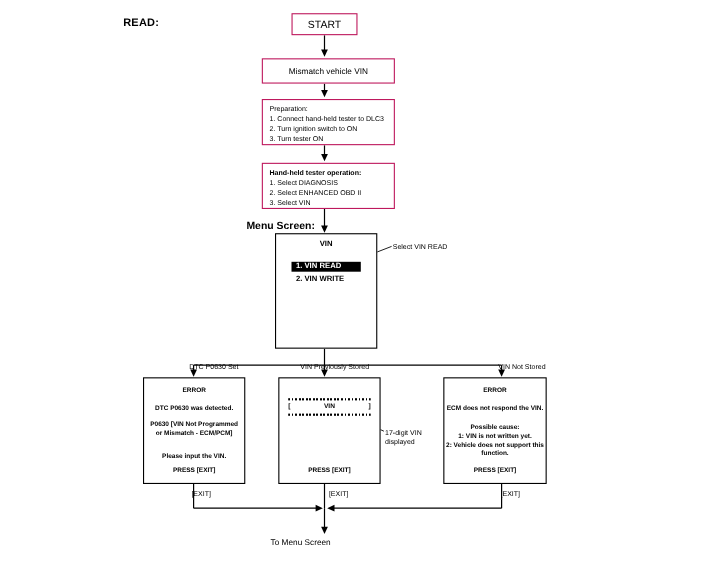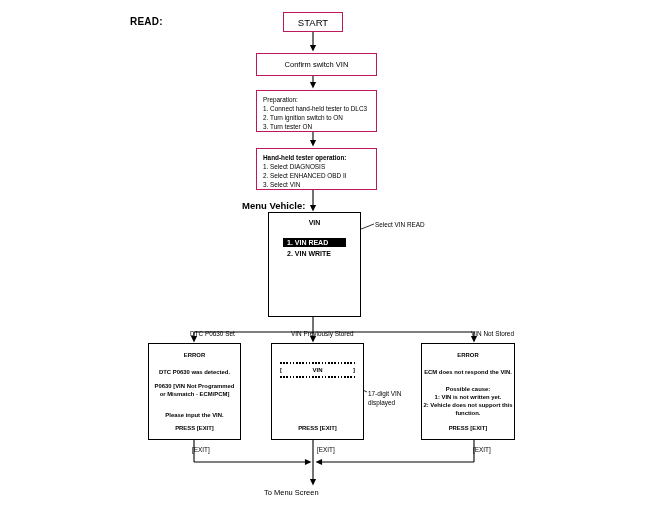--- a/index.html
+++ b/index.html
@@ -10,21 +10,20 @@
   body {
     font-family: "Liberation Sans", sans-serif;
     -webkit-font-smoothing: antialiased;
   }
   #canvas {
     position: relative;
     width: 632px;
     height: 520px;
     background: #ffffff;
     overflow: hidden;
-    margin-left: 18px;
   }
   .abs { position: absolute; }
 
   
   .lbl-read {
     left: 112px; top: 16px;
     font-size: 10px;
     font-weight: bold;
     color: #000;
     letter-spacing: .2px;
@@ -238,37 +237,37 @@
 
     <line x1="307" y1="243" x2="356" y2="224" stroke="#000" stroke-width="0.8"></line>
 
     <line x1="305" y1="372" x2="349" y2="392" stroke="#000" stroke-width="0.8"></line>
   </svg>
 
   <div class="abs lbl-read">READ:</div>
 
   <div class="abs box box-thin box-start">START</div>
 
-  <div class="abs box box-thin box-confirm">Confirm switch VIN</div>
+  <div class="abs box box-thin box-confirm">Mismatch vehicle VIN</div>
 
   <div class="abs box box-thin box-prep">
     <div>Preparation:</div>
     <div>1. Connect hand-held tester to DLC3</div>
     <div>2. Turn ignition switch to ON</div>
     <div>3. Turn tester ON</div>
   </div>
 
   <div class="abs box box-thin box-tester">
     <div class="bold-head">Hand-held tester operation:</div>
     <div>1. Select DIAGNOSIS</div>
     <div>2. Select ENHANCED OBD II</div>
     <div>3. Select VIN</div>
   </div>
 
-  <div class="abs lbl-menuscreen">Menu Vehicle:</div>
+  <div class="abs lbl-menuscreen">Menu Screen:</div>
 
   <div class="abs box box-screen box-menu">
     <div class="menu-title">VIN</div>
     <div class="menu-item sel">1. VIN READ</div>
     <div class="menu-item unsel">2. VIN WRITE</div>
   </div>
 
   <div class="abs anno anno-selectread">Select VIN READ</div>
 
   <div class="abs blabel bl-1">DTC P0630 Set</div>

